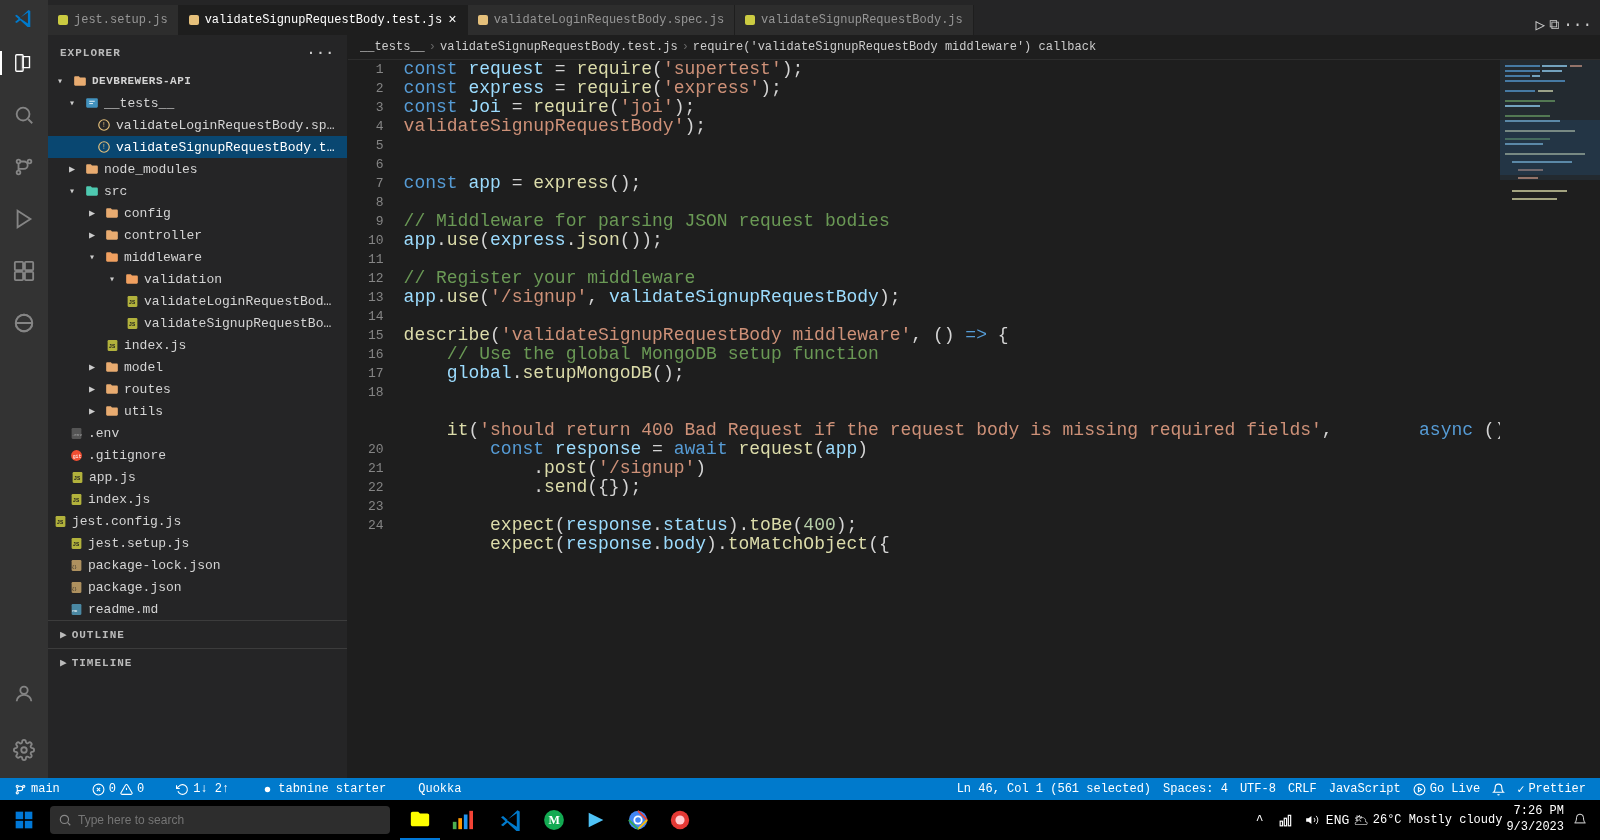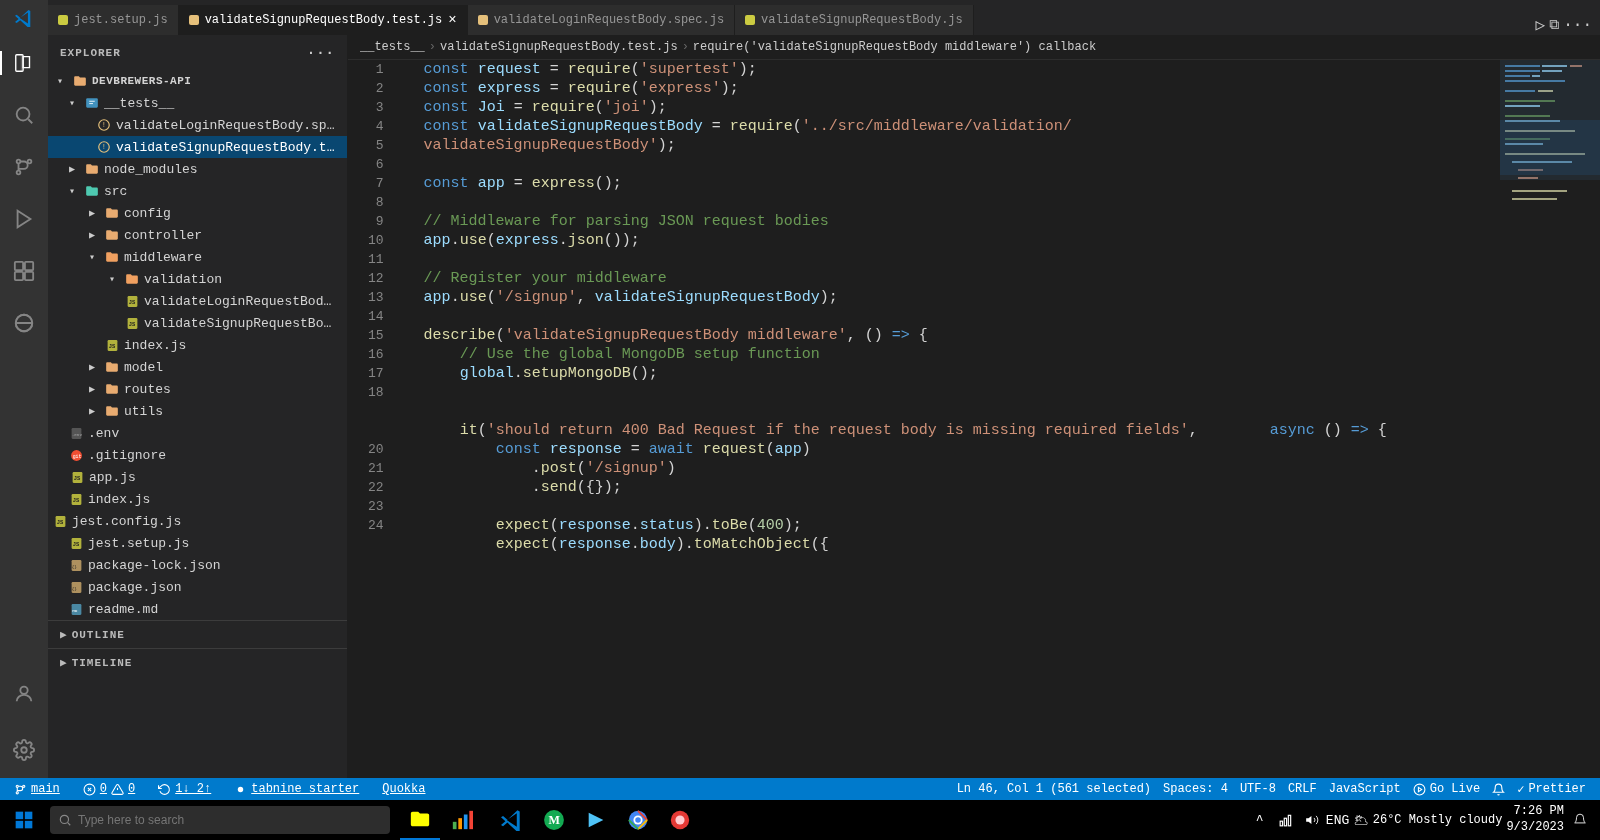--- a/index.html
+++ b/index.html
@@ -219,22 +219,21 @@
       align-items: center;
       justify-content: flex-end;
     }
 
     .code-area {
       flex: 1;
       overflow: auto;
       padding-left: 8px;
       padding-top: 0;
       line-height: 19px;
-      font-size: 15px;
-      margin-left: 20px;
+      font-size: 18px;
     }
     .code-area::-webkit-scrollbar { height: 10px; width: 10px; }
     .code-area::-webkit-scrollbar-thumb { background: #424242; }
     .code-area::-webkit-scrollbar-track { background: #1e1e1e; }
 
     .code-line {
       height: 19px;
       white-space: pre;
       display: flex;
       align-items: center;
@@ -269,22 +268,21 @@
       align-items: center;
       padding: 0 8px;
       font-size: 12px;
       color: #ffffff;
       flex-shrink: 0;
       gap: 0;
     }
     .status-left {
       display: flex;
       align-items: center;
-      gap: 11px;
-      text-decoration: underline;
+      gap: 20px;
     }
     .status-item {
       padding: 0 6px;
       height: 22px;
       display: flex;
       align-items: center;
       gap: 4px;
       cursor: pointer;
       white-space: nowrap;
     }
@@ -815,21 +813,20 @@
 
         <div class="code-area">
 
           <div class="code-line"><span class="kw">const</span><span class="plain"> </span><span class="var">request</span><span class="plain"> = </span><span class="fn">require</span><span class="plain">(</span><span class="str">'supertest'</span><span class="plain">);</span></div>
 
           <div class="code-line"><span class="kw">const</span><span class="plain"> </span><span class="var">express</span><span class="plain"> = </span><span class="fn">require</span><span class="plain">(</span><span class="str">'express'</span><span class="plain">);</span></div>
 
           <div class="code-line"><span class="kw">const</span><span class="plain"> </span><span class="var">Joi</span><span class="plain"> = </span><span class="fn">require</span><span class="plain">(</span><span class="str">'joi'</span><span class="plain">);</span></div>
 
           <div class="code-line" style="height:38px;flex-direction:column;align-items:flex-start;">
-            <div><span class="kw">const</span><span class="plain"> </span><span class="var">validateSignupRequestBody</span><span class="plain"> = </span><span class="fn">require</span><span class="plain">(</span><span class="str">'../src/middleware/validation/</span></div>
             <div><span class="str">validateSignupRequestBody'</span><span class="plain">);</span></div>
           </div>
 
           <div class="code-line"></div>
 
           <div class="code-line"><span class="kw">const</span><span class="plain"> </span><span class="var">app</span><span class="plain"> = </span><span class="fn">express</span><span class="plain">();</span></div>
 
           <div class="code-line"></div>
 
           <div class="code-line"><span class="cmt">// Middleware for parsing JSON request bodies</span></div>

